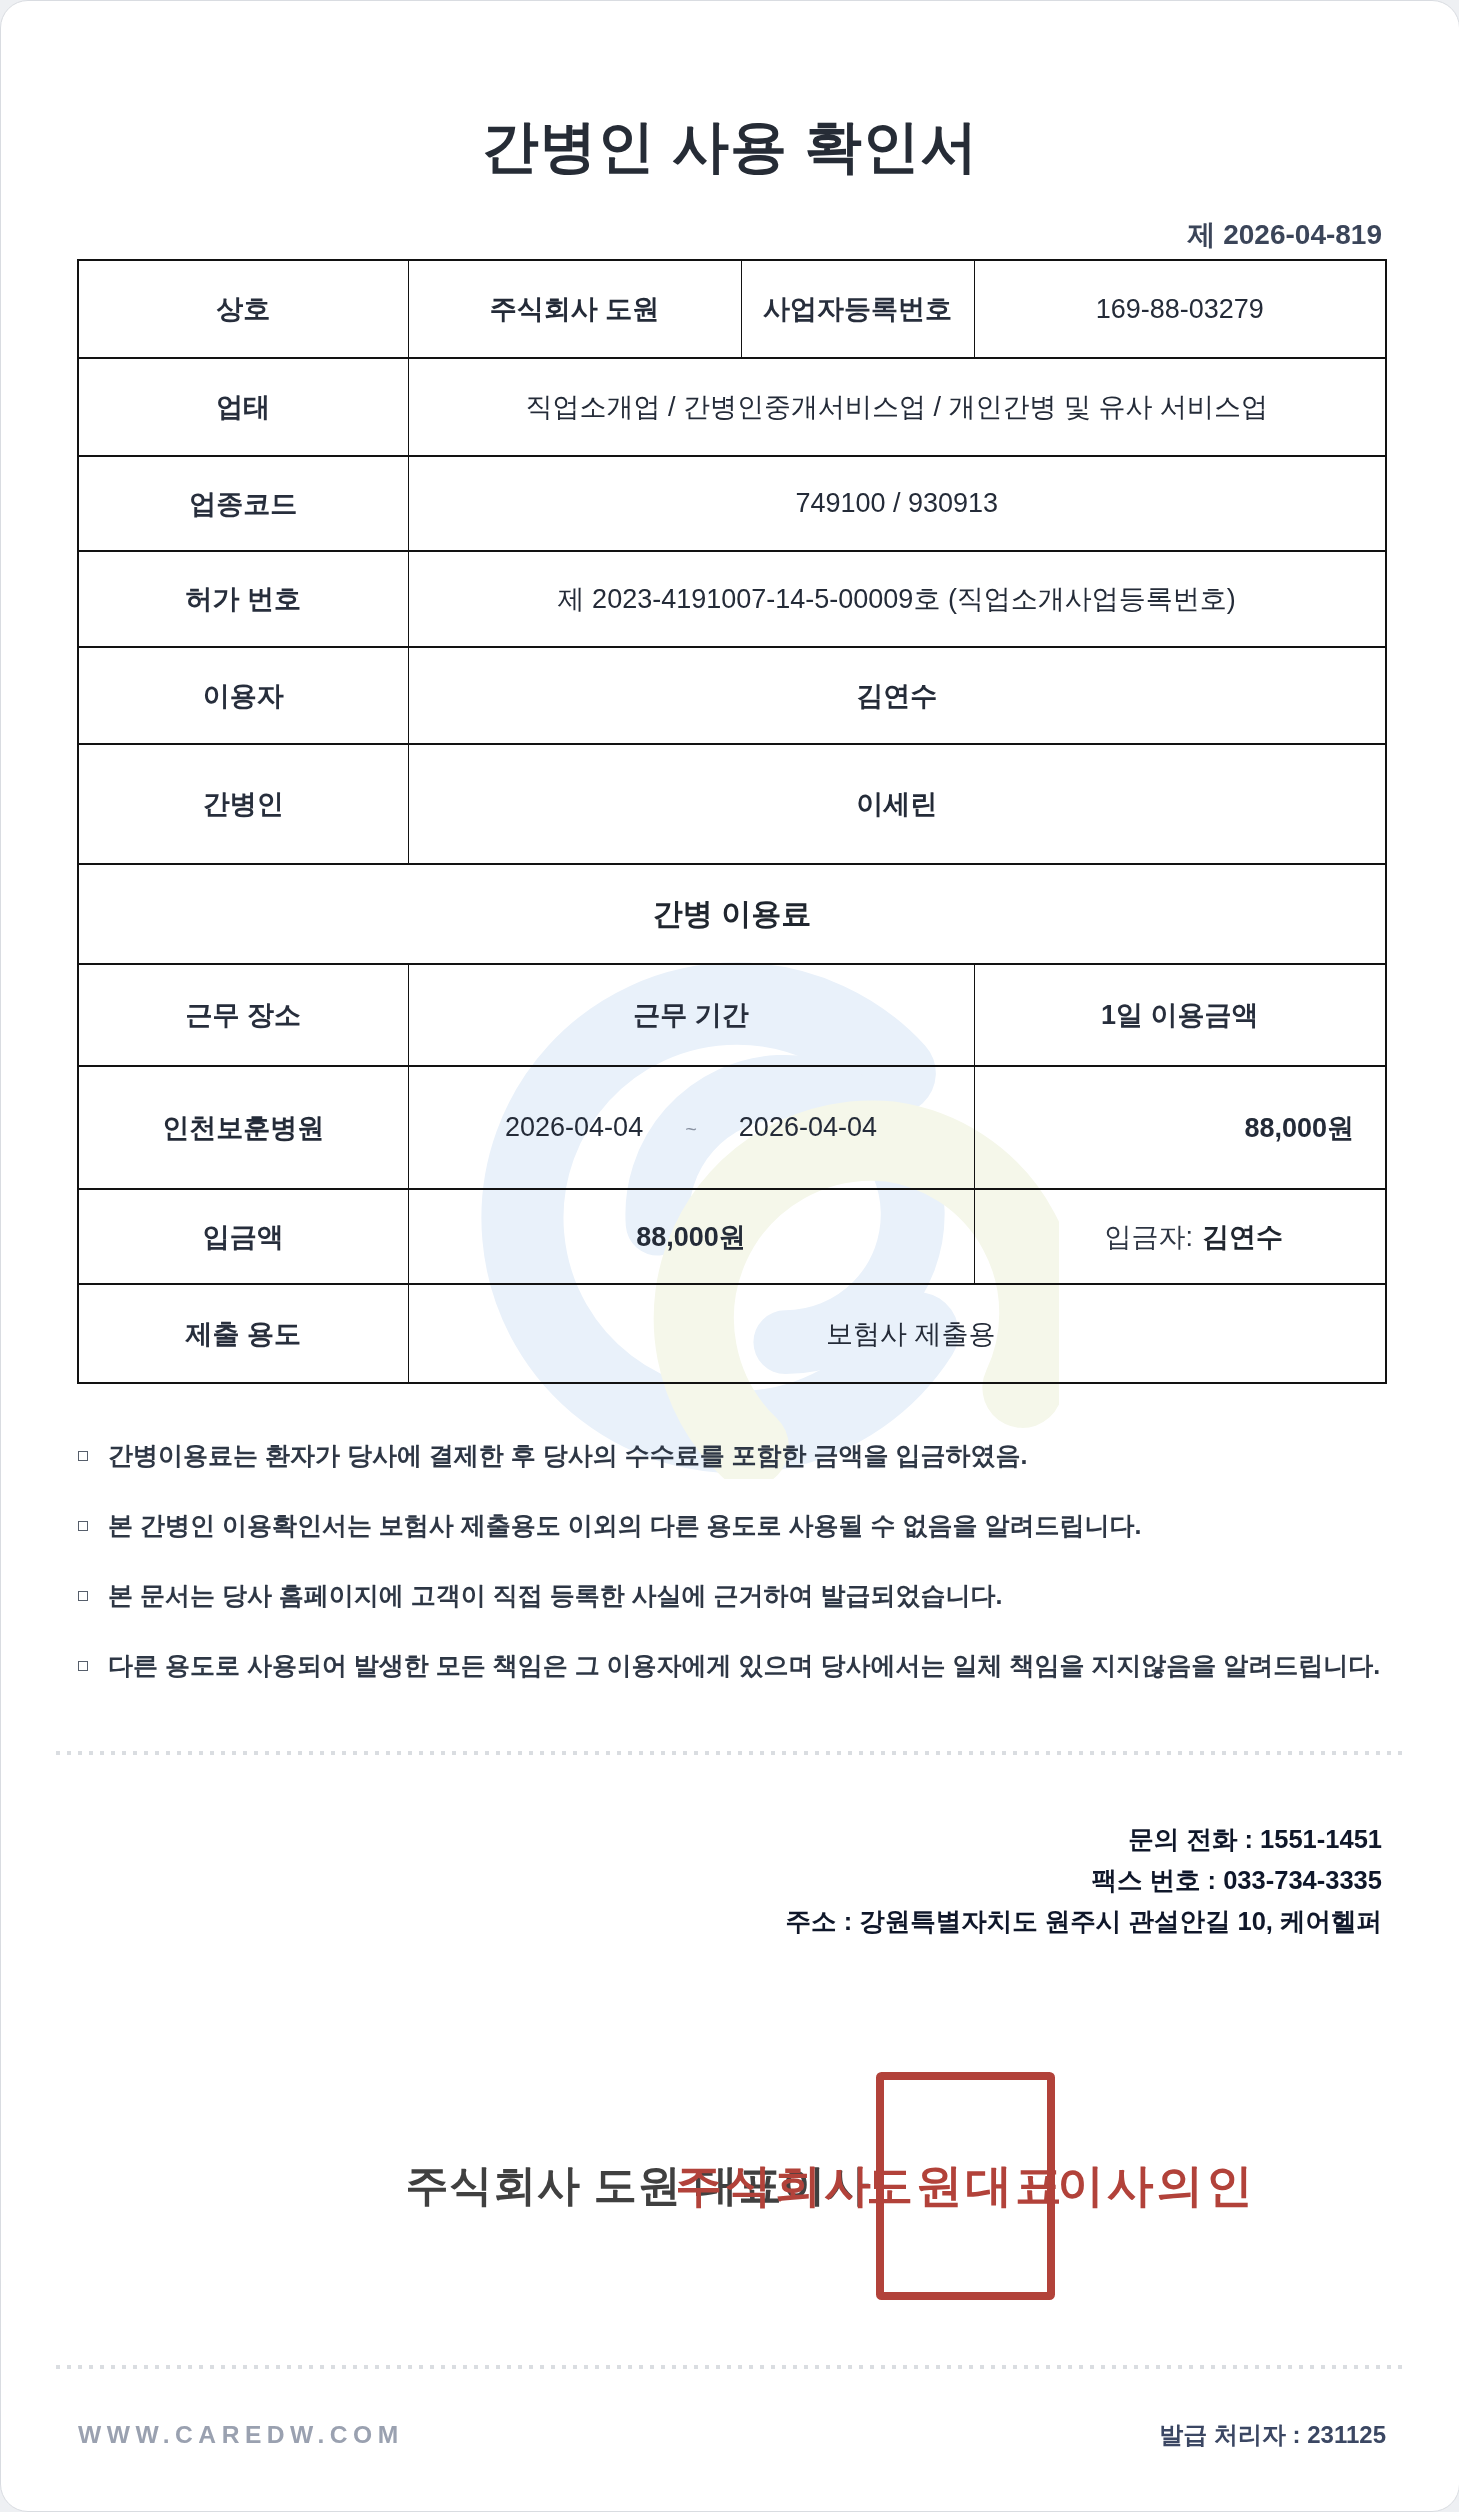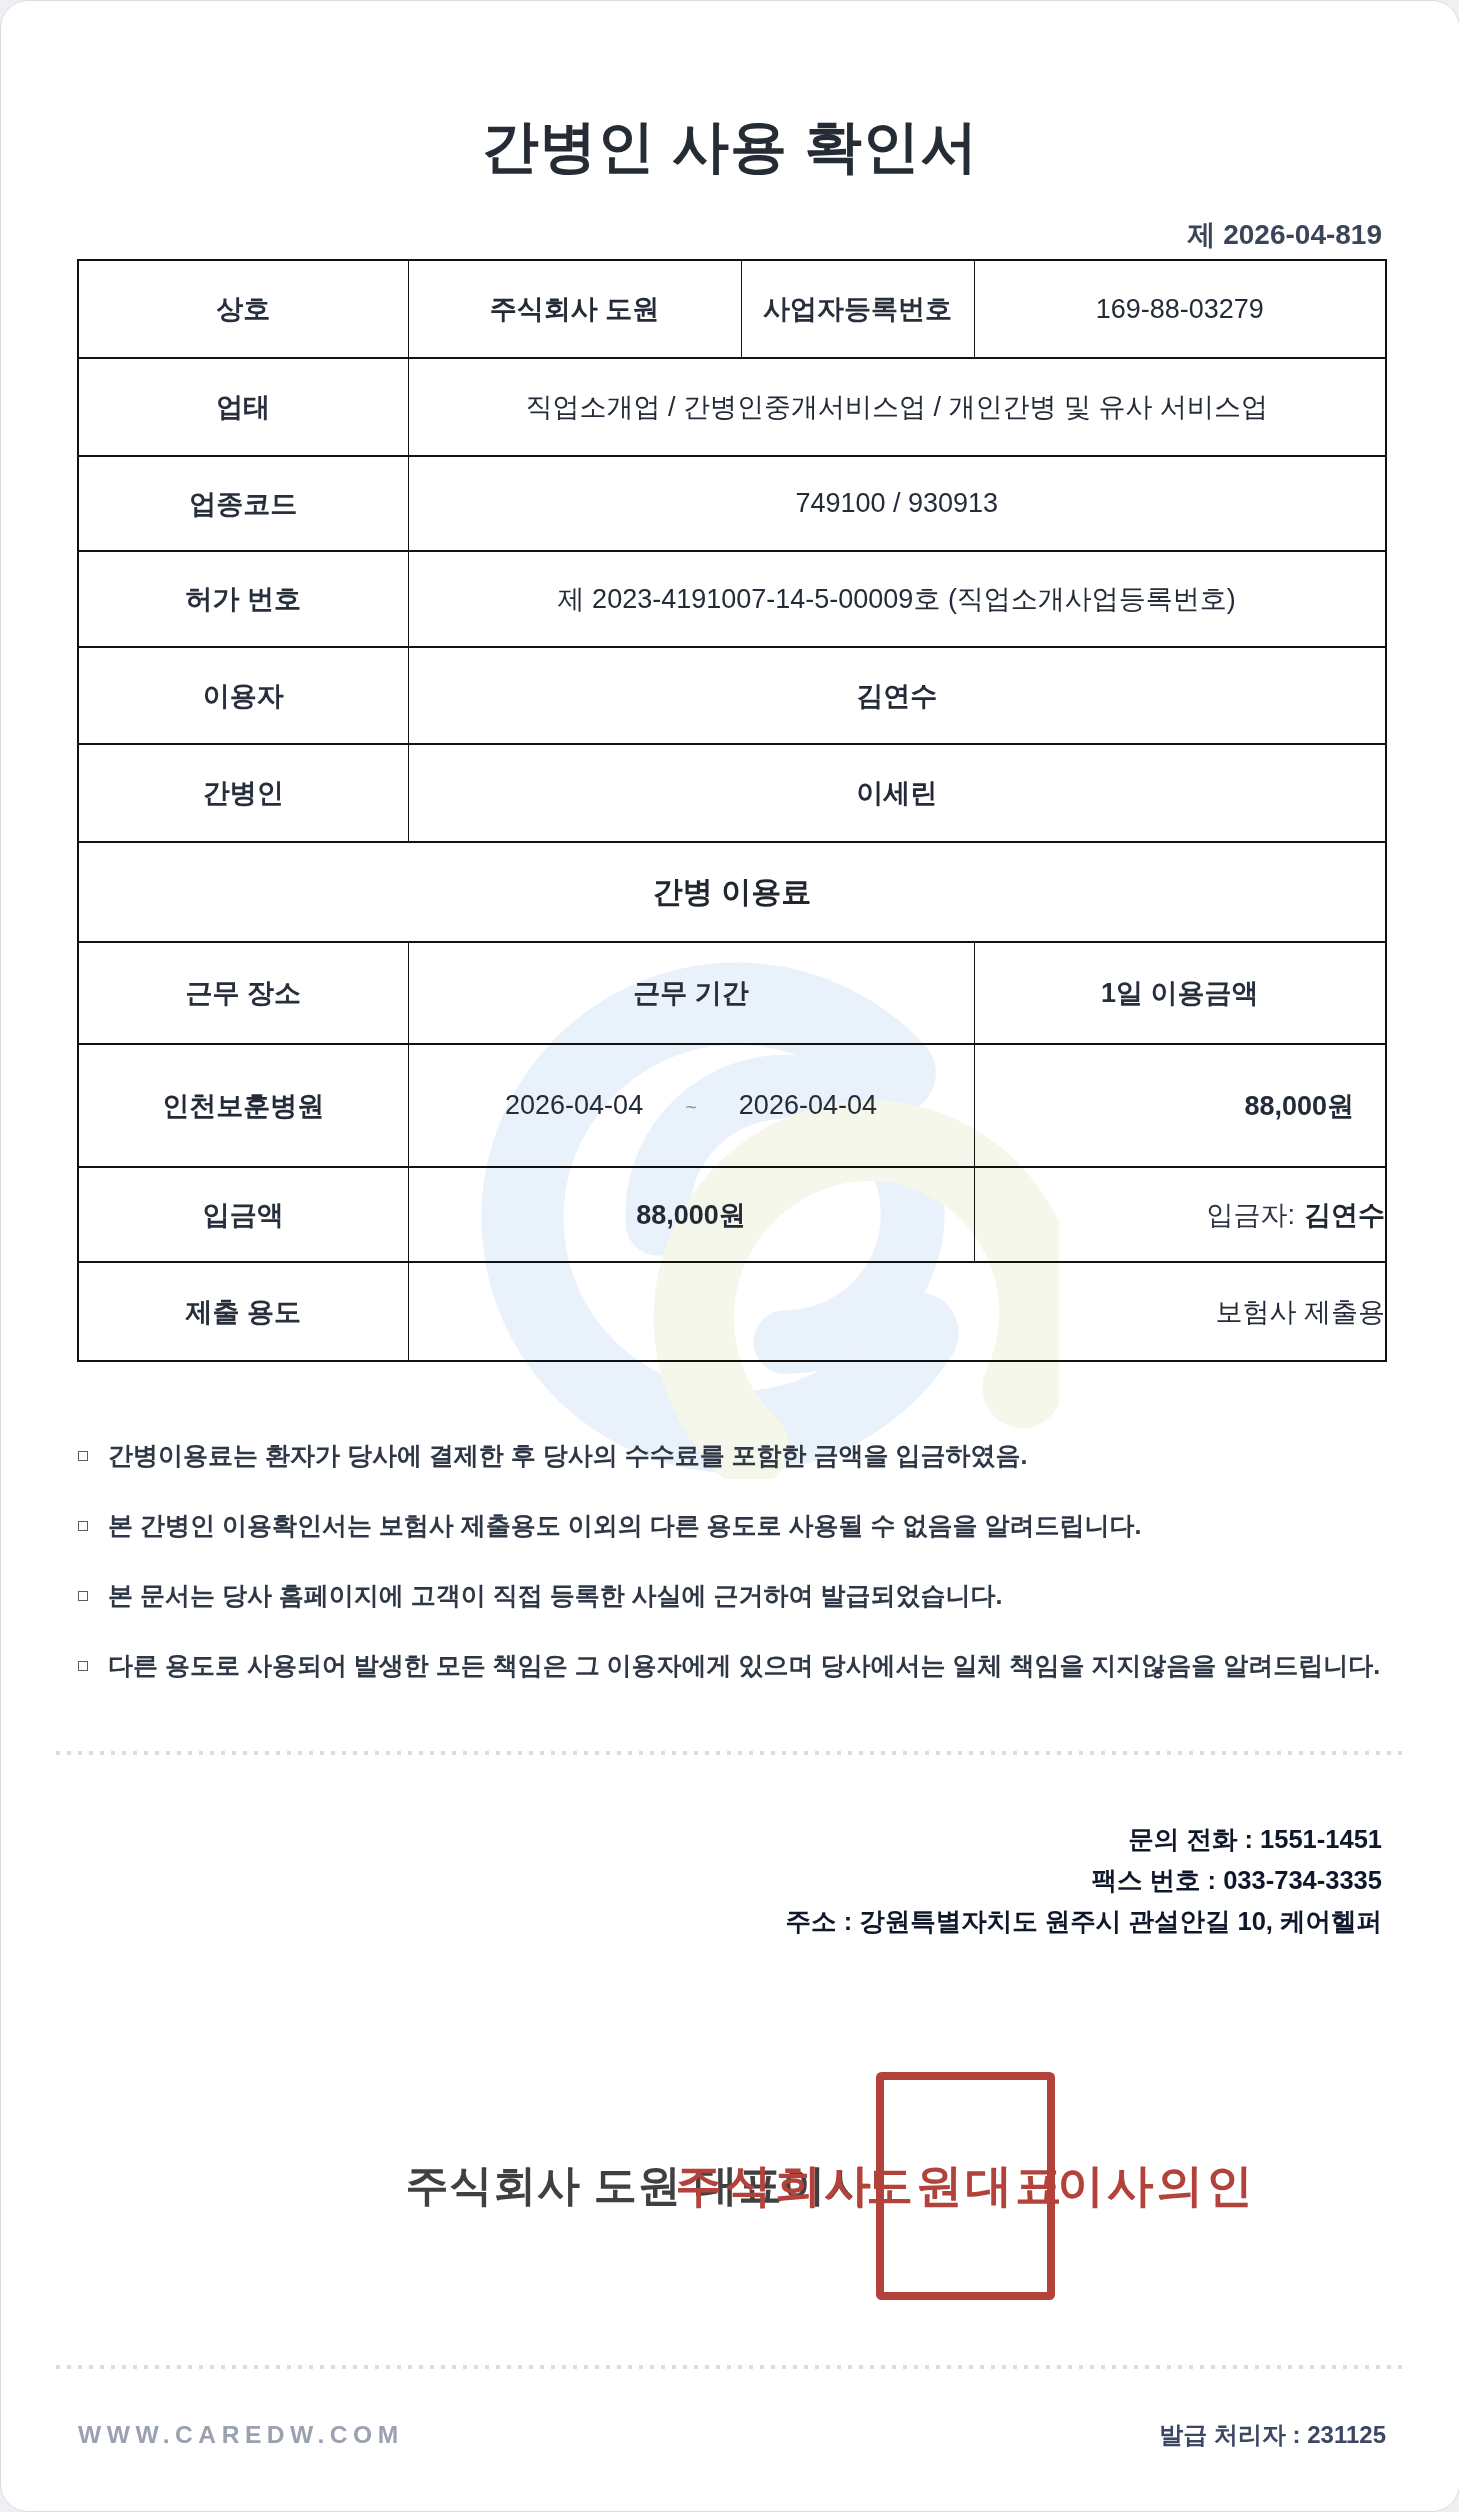--- a/index.html
+++ b/index.html
@@ -41,21 +41,21 @@
   .doc-table td{
     border:1.8px solid #121212;
     border-top-width:2.7px; border-bottom-width:2.7px;
     text-align:center; vertical-align:middle;
     font-size:27px; color:#242b38; font-weight:500;
     background:transparent;
   }
   .doc-table td.lbl{ font-weight:700; color:#272e3c; }
   .doc-table td.strong{ font-weight:700; }
   .doc-table td.section{ font-size:30px; font-weight:800; color:#20262f; }
-  .doc-table td.left{ text-align:right; padding-left:28px; }
+  .doc-table td.left{ text-align:center; padding-left:28px; }
   .doc-table td.right{ text-align:right; padding-right:31px; }
   .tilde{ color:#8a93a3; font-size:20px; padding:0 42px; font-weight:400; }
   .depositor-label{ font-weight:500; color:#2e3644; }
   .depositor-name{ font-weight:800; color:#20262f; padding-left:9px; }
 
   
   .notes{
     position:absolute; left:77px; top:1439px; width:1323px; z-index:1;
     list-style:none;
   }
@@ -155,21 +155,21 @@
         <td colspan="3">749100 / 930913</td>
       </tr>
       <tr style="height:96px">
         <td class="lbl">허가 번호</td>
         <td colspan="3">제 2023-4191007-14-5-00009호 (직업소개사업등록번호)</td>
       </tr>
       <tr style="height:97px">
         <td class="lbl">이용자</td>
         <td colspan="3" class="strong">김연수</td>
       </tr>
-      <tr style="height:98px">
+      <tr style="height:120px">
         <td class="lbl">간병인</td>
         <td colspan="3" class="strong">이세린</td>
       </tr>
       <tr style="height:100px">
         <td colspan="4" class="section">간병 이용료</td>
       </tr>
       <tr style="height:102px">
         <td class="lbl">근무 장소</td>
         <td colspan="2" class="lbl">근무 기간</td>
         <td class="lbl">1일 이용금액</td>

